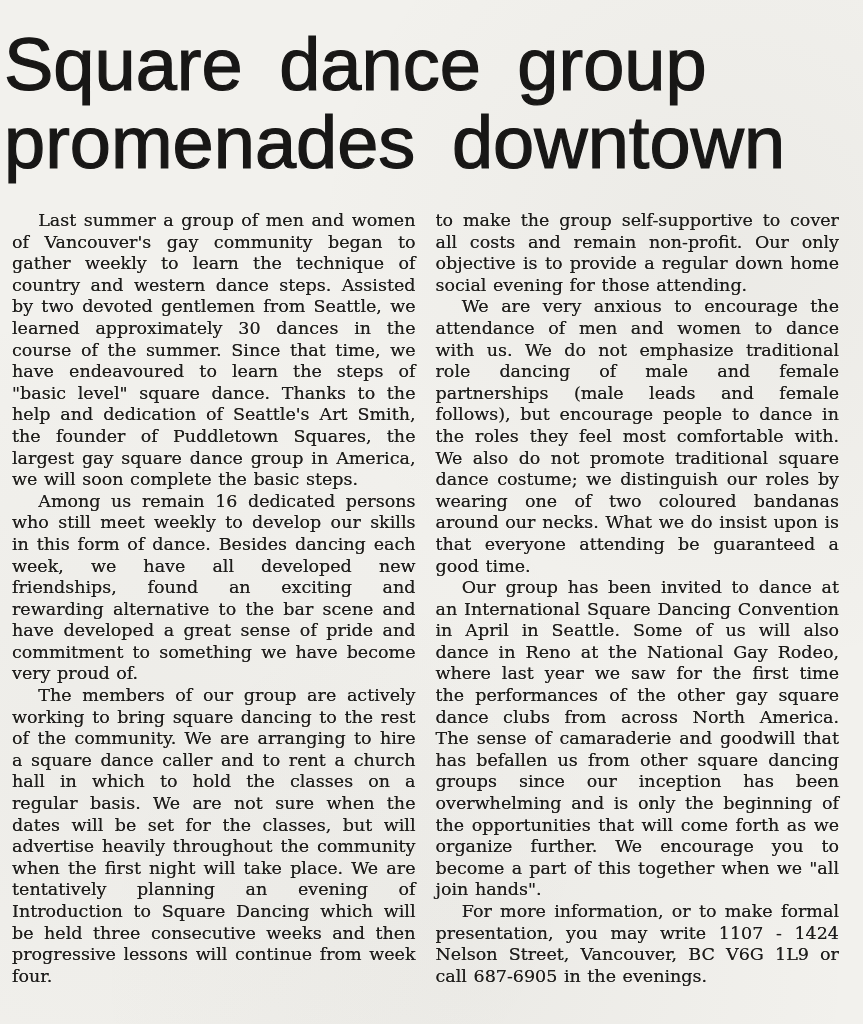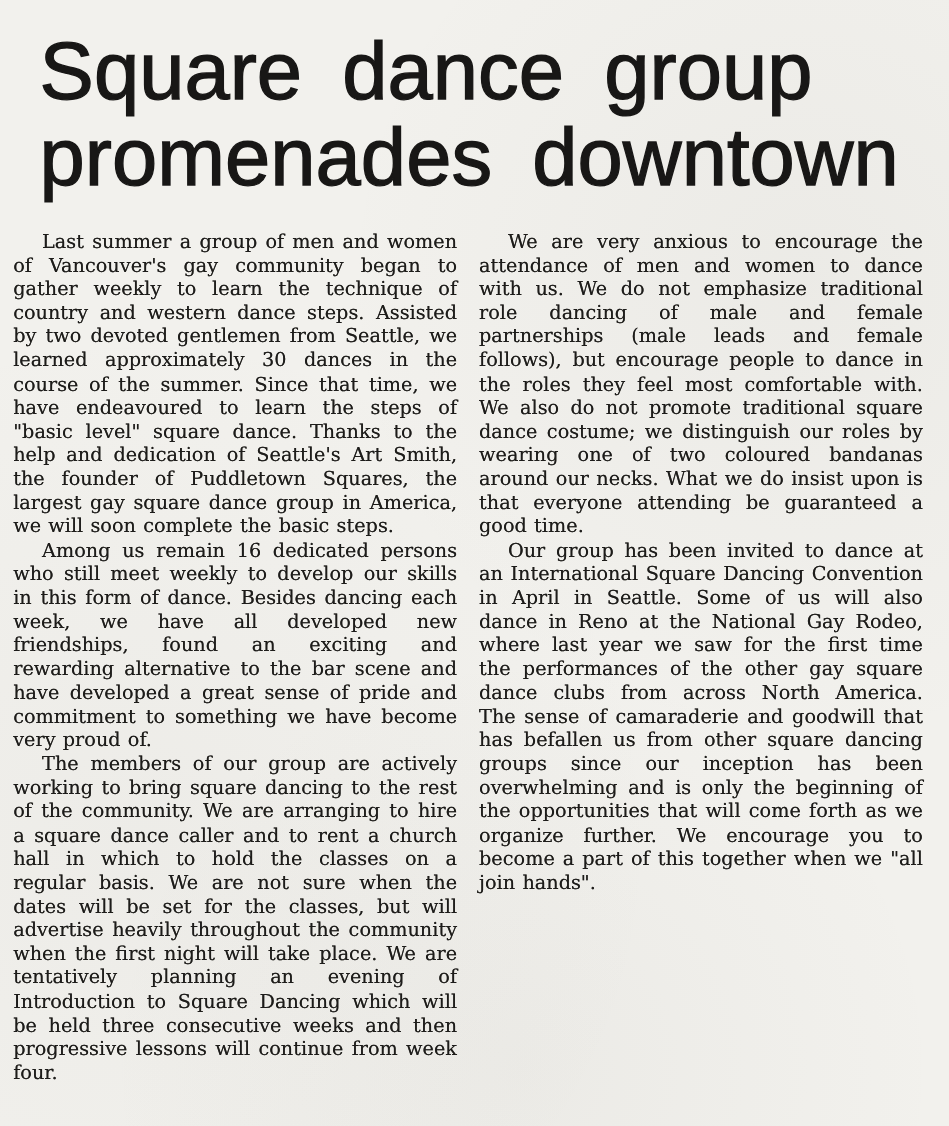--- a/index.html
+++ b/index.html
@@ -15,21 +15,21 @@
     overflow: hidden;
     background:
       radial-gradient(circle at 85% 25%, rgba(115,113,105,0.05), transparent 40%),
       radial-gradient(circle at 15% 75%, rgba(115,113,105,0.04), transparent 45%),
       radial-gradient(circle at 55% 95%, rgba(115,113,105,0.05), transparent 35%),
       #f2f1ed;
     font-family: "DejaVu Serif", serif;
     color: #1d1c1a;
   }
   .headline {
-    padding: 26px 10px 0 36px;
+    padding: 26px 10px 0 4px;
     font-family: "Liberation Sans", sans-serif;
     font-weight: 500;
     font-size: 74px;
     line-height: 78px;
     letter-spacing: 0px;
     word-spacing: 16px;
     color: #181716;
     -webkit-text-stroke: 1.2px #181716;
     white-space: nowrap;
   }
@@ -78,19 +78,21 @@
 
   <div class="body-columns">
 
     <div class="col">
       <p class="indent">Last summer a group of men and women of Vancouver's gay community began to gather weekly to learn the technique of country and western dance steps. Assisted by two devoted gentlemen from Seattle, we learned approximately 30 dances in the course of the summer. Since that time, we have endeavoured to learn the steps of "basic level" square dance. Thanks to the help and dedication of Seattle's Art Smith, the founder of Puddletown Squares, the largest gay square dance group in America, we will soon complete the basic steps.</p>
       <p class="indent">Among us remain 16 dedicated persons who still meet weekly to develop our skills in this form of dance. Besides dancing each week, we have all developed new friendships, found an exciting and rewarding alternative to the bar scene and have developed a great sense of pride and commitment to something we have become very proud of.</p>
       <p class="indent">The members of our group are actively working to bring square dancing to the rest of the community. We are arranging to hire a square dance caller and to rent a church hall in which to hold the classes on a regular basis. We are not sure when the dates will be set for the classes, but will advertise heavily throughout the community when the first night will take place. We are tentatively planning an evening of Introduction to Square Dancing which will be held three consecutive weeks and then progressive lessons will continue from week four.</p>
     </div>
 
     <div class="col">
+      <p class="cont">to make the group self-supportive to cover all costs and remain non-profit. Our only objective is to provide a regular down home social evening for those attending.</p>
       <p class="indent">We are very anxious to encourage the attendance of men and women to dance with us. We do not emphasize traditional role dancing of male and female partnerships (male leads and female follows), but encourage people to dance in the roles they feel most comfortable with. We also do not promote traditional square dance costume; we distinguish our roles by wearing one of two coloured bandanas around our necks. What we do insist upon is that everyone attending be guaranteed a good time.</p>
       <p class="indent">Our group has been invited to dance at an International Square Dancing Convention in April in Seattle. Some of us will also dance in Reno at the National Gay Rodeo, where last year we saw for the first time the performances of the other gay square dance clubs from across North America. The sense of camaraderie and goodwill that has befallen us from other square dancing groups since our inception has been overwhelming and is only the beginning of the opportunities that will come forth as we organize further. We encourage you to become a part of this together when we "all join hands".</p>
+      <p class="indent">For more information, or to make formal presentation, you may write 1107 - 1424 Nelson Street, Vancouver, BC V6G 1L9 or call 687-6905 in the evenings.</p>
     </div>
 
   </div>
 
 </div>
 
 </body></html>

